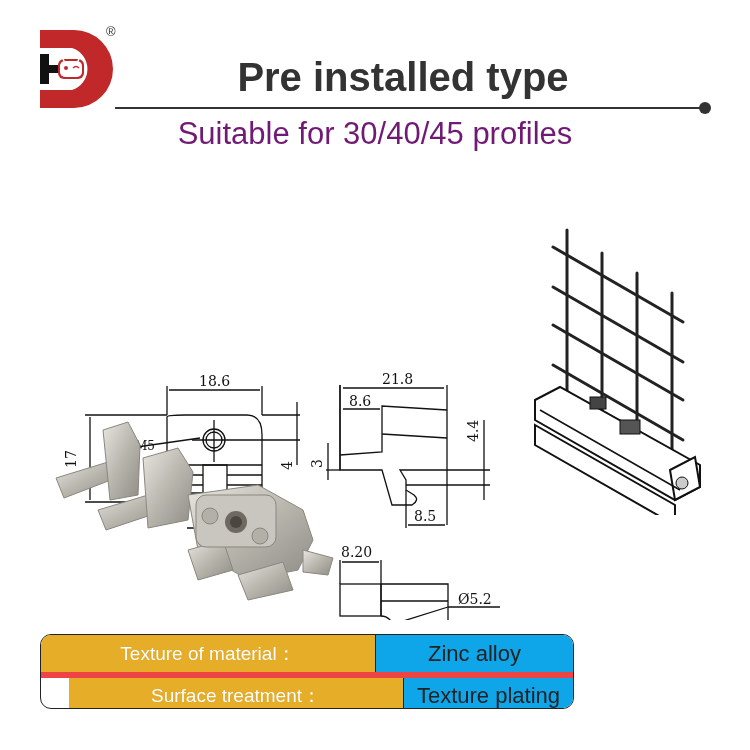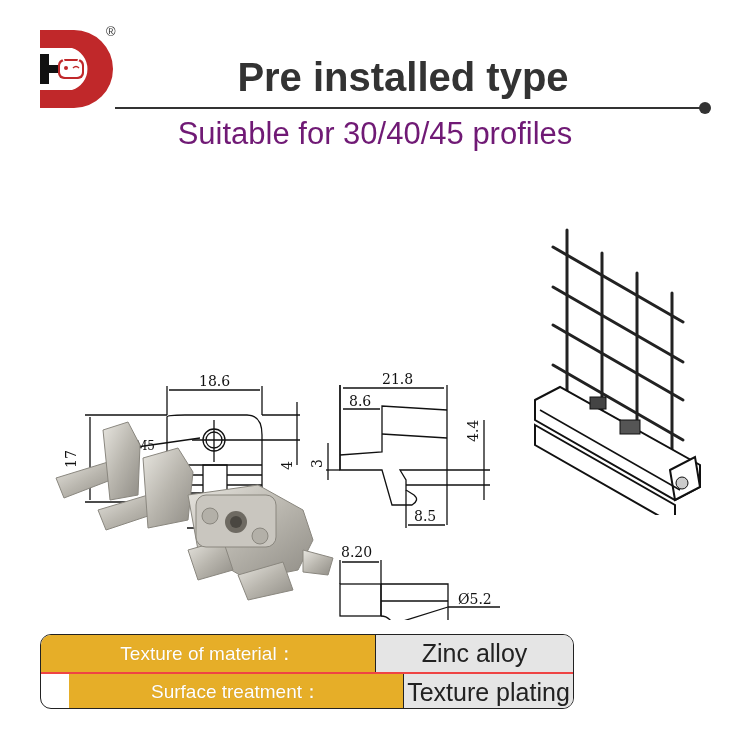--- a/index.html
+++ b/index.html
@@ -7,23 +7,23 @@
   .abs{position:absolute;}
   .logo{left:38px;top:28px;width:80px;height:82px;}
   .reg{left:106px;top:24px;font-size:13px;color:#333;}
   .title{left:0;width:750px;top:55px;text-align:center;font-size:40px;font-weight:bold;color:#333;padding-left:56px;box-sizing:border-box;}
   .rule{left:115px;top:107px;width:590px;height:2px;background:#333;}
   .dot{left:699px;top:102px;width:12px;height:12px;border-radius:50%;background:#333;}
   .subtitle{left:0;width:750px;top:116px;text-align:center;font-size:31px;color:#701a75;}
   svg text{font-family:"DejaVu Serif",serif;fill:#111;}
   .table{left:40px;top:634px;width:534px;height:75px;border:1px solid #222;border-radius:11px;overflow:hidden;box-sizing:border-box;}
   .row{display:flex;height:37px;}
-  .row + .row{border-top:2px solid #ef4444;height:36px;padding-left:28px;}
+  .row + .row{border-top:6px solid #ef4444;height:36px;padding-left:28px;}
   .cell-label{width:335px;background:#e6ae28;color:#fff;font-size:19px;display:flex;align-items:center;justify-content:center;border-right:1px solid #222;box-sizing:border-box;text-shadow:0 0 1px rgba(0,0,0,0.15);}
-  .cell-value{flex:1;background:#e5e5e5;color:#222;font-size:25px;display:flex;align-items:center;justify-content:center;}
+  .cell-value{flex:1;background:#0ea5e9;color:#222;font-size:22px;display:flex;align-items:center;justify-content:center;}
 </style>
 </head>
 <body>
 
 <svg class="abs logo" viewBox="0 0 80 82">
   <path d="M2 2 H36 A38 38 0 0 1 36 80 H2 V62 H34 A22 22 0 0 0 34 20 H2 Z" fill="#c0282a"></path>
   <rect x="2" y="26" width="9" height="30" fill="#111"></rect>
   <rect x="2" y="37" width="22" height="8" fill="#111"></rect>
   <rect x="20" y="31" width="26" height="20" rx="6" fill="#c0282a"></rect>
   <rect x="22" y="33" width="22" height="16" rx="5" fill="#fff"></rect>

